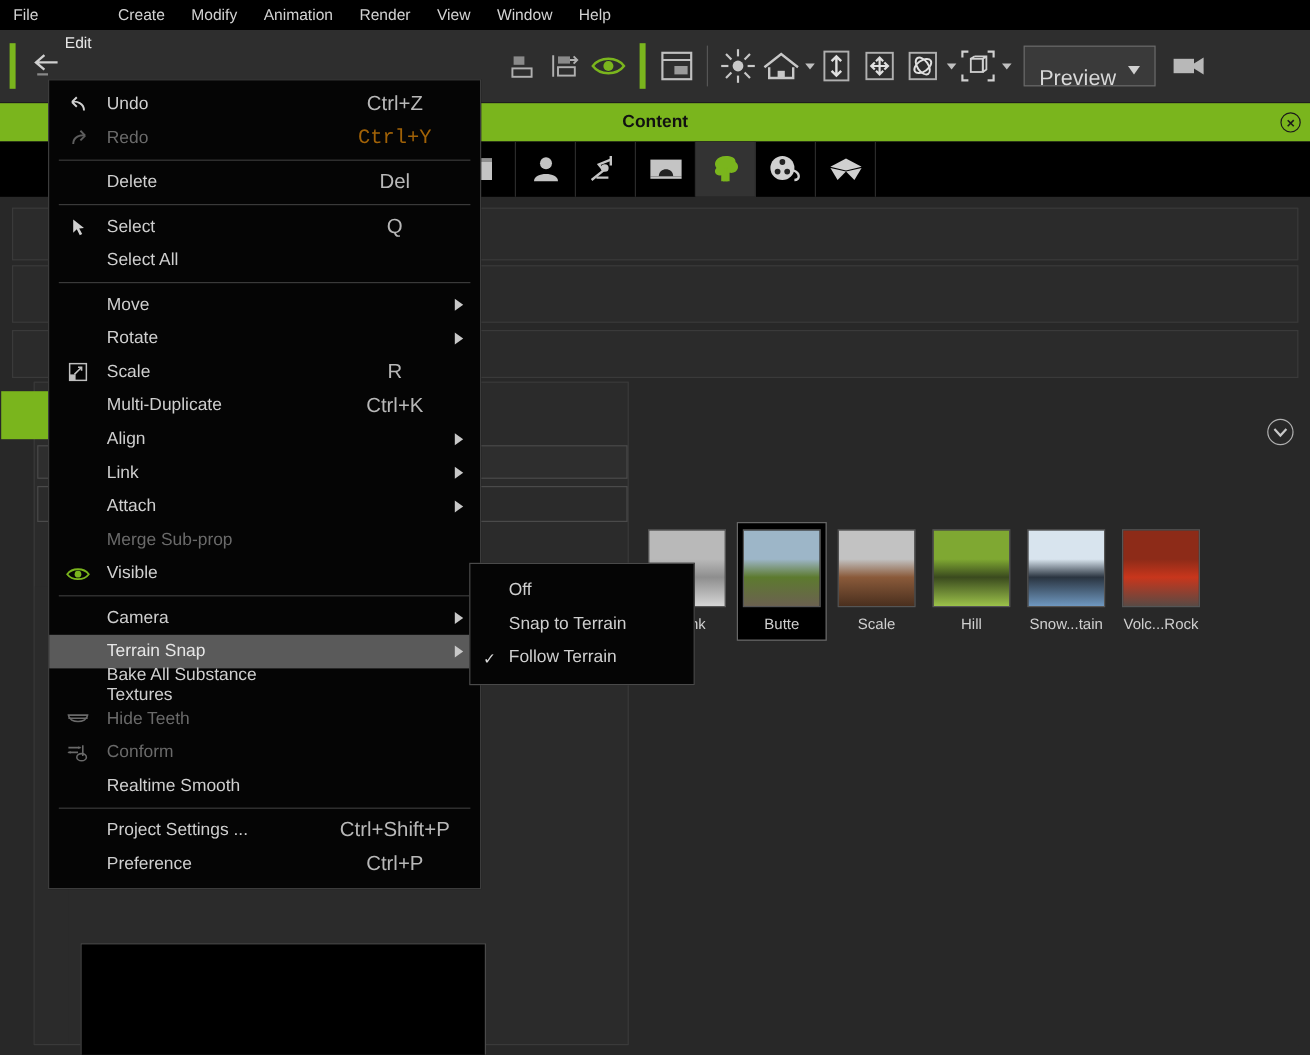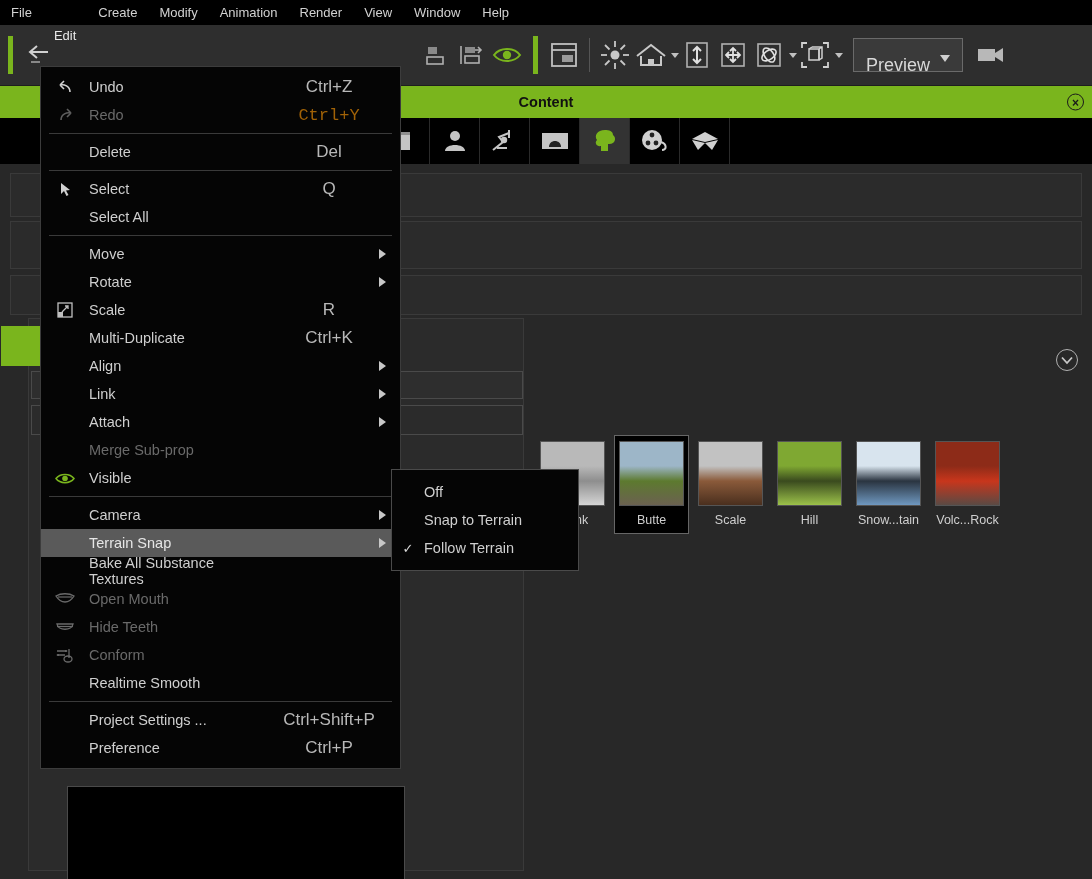--- a/index.html
+++ b/index.html
@@ -534,30 +534,20 @@
         <div class="mi-key"></div>
         <div class="mi-arrow"></div>
       </div>
       <div class="mi">
         <div class="mi-icon"></div>
         <div class="mi-label">Bake All Substance Textures</div>
         <div class="mi-key"></div>
       </div>
       <div class="mi disabled">
         <div class="mi-icon">
-          <svg width="20" height="12" viewBox="0 0 20 12">
-            <path d="M1 3 C6 0, 14 0, 19 3 C14 11, 6 11, 1 3 Z" fill="none" stroke="#6a6a6a" stroke-width="1.4"></path>
-            <path d="M3 4 H17" stroke="#6a6a6a" stroke-width="1.2"></path>
-          </svg>
-        </div>
-        <div class="mi-label">Open Mouth</div>
-        <div class="mi-key"></div>
-      </div>
-      <div class="mi disabled">
-        <div class="mi-icon">
           <svg width="18" height="11" viewBox="0 0 18 11">
             <path d="M1 2 H17 C16 9, 2 9, 1 2 Z" fill="none" stroke="#6a6a6a" stroke-width="1.4"></path>
             <path d="M1 4.5 H17" stroke="#6a6a6a" stroke-width="1.2"></path>
           </svg>
         </div>
         <div class="mi-label">Hide Teeth</div>
         <div class="mi-key"></div>
       </div>
       <div class="mi disabled">
         <div class="mi-icon">

